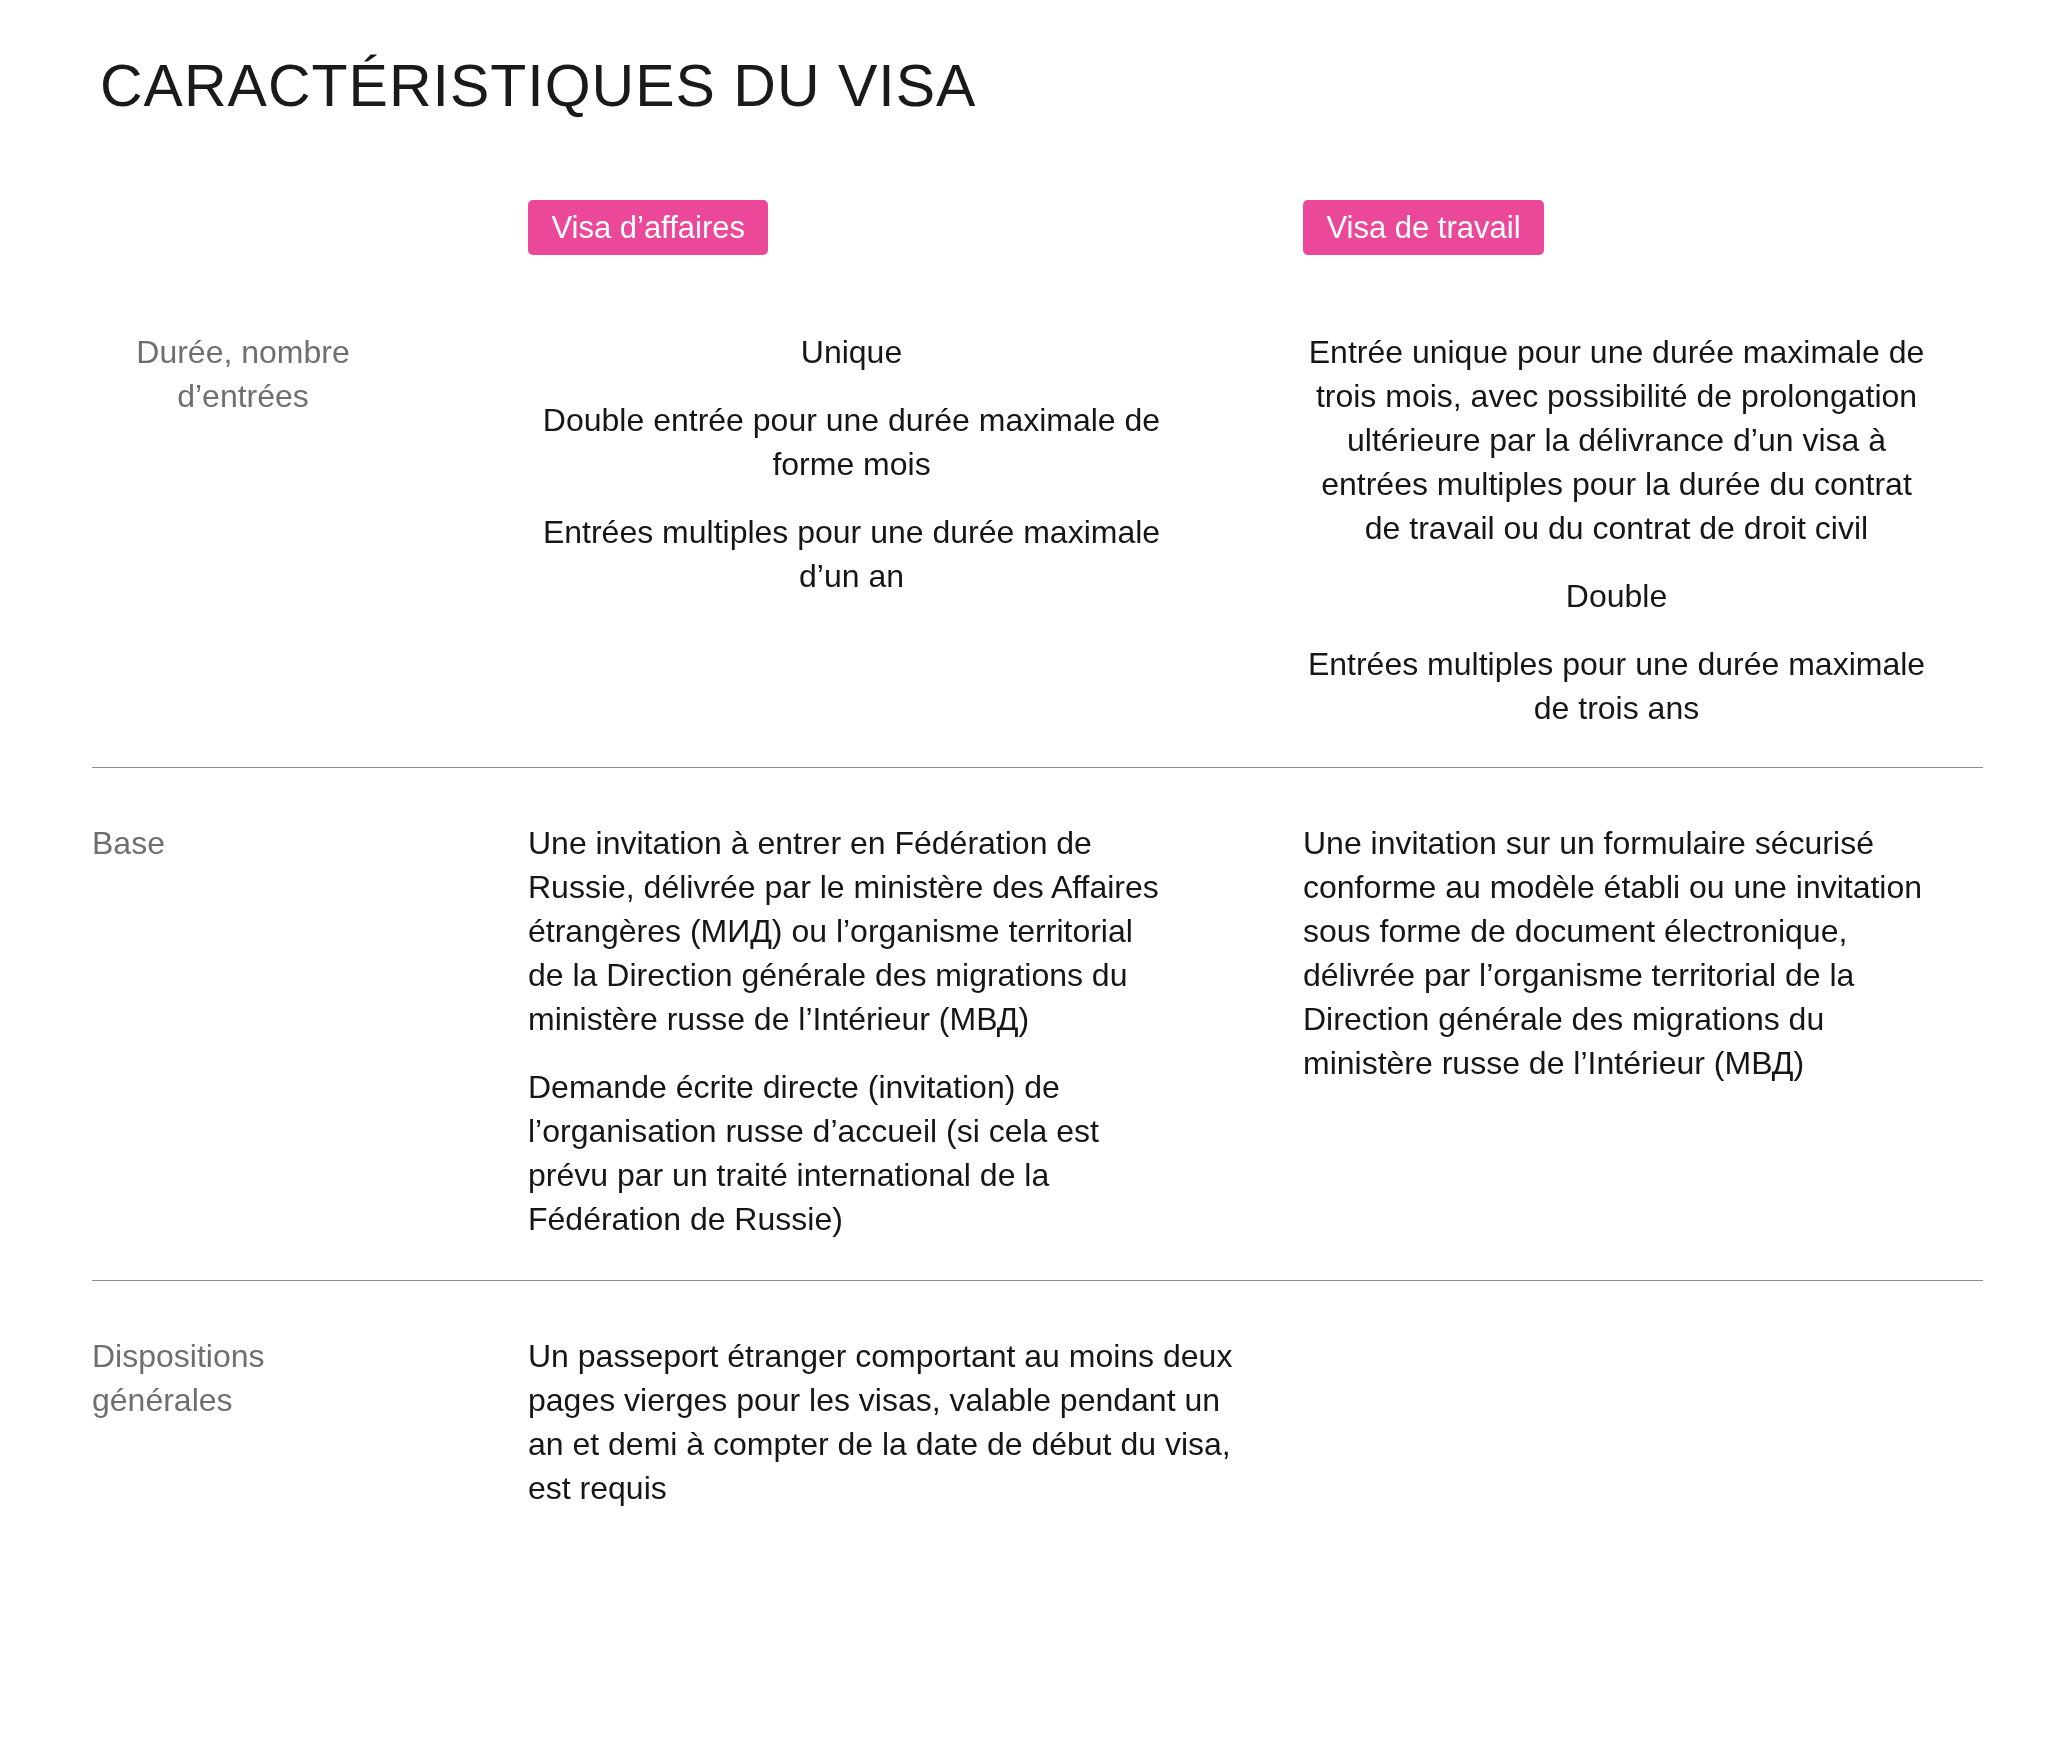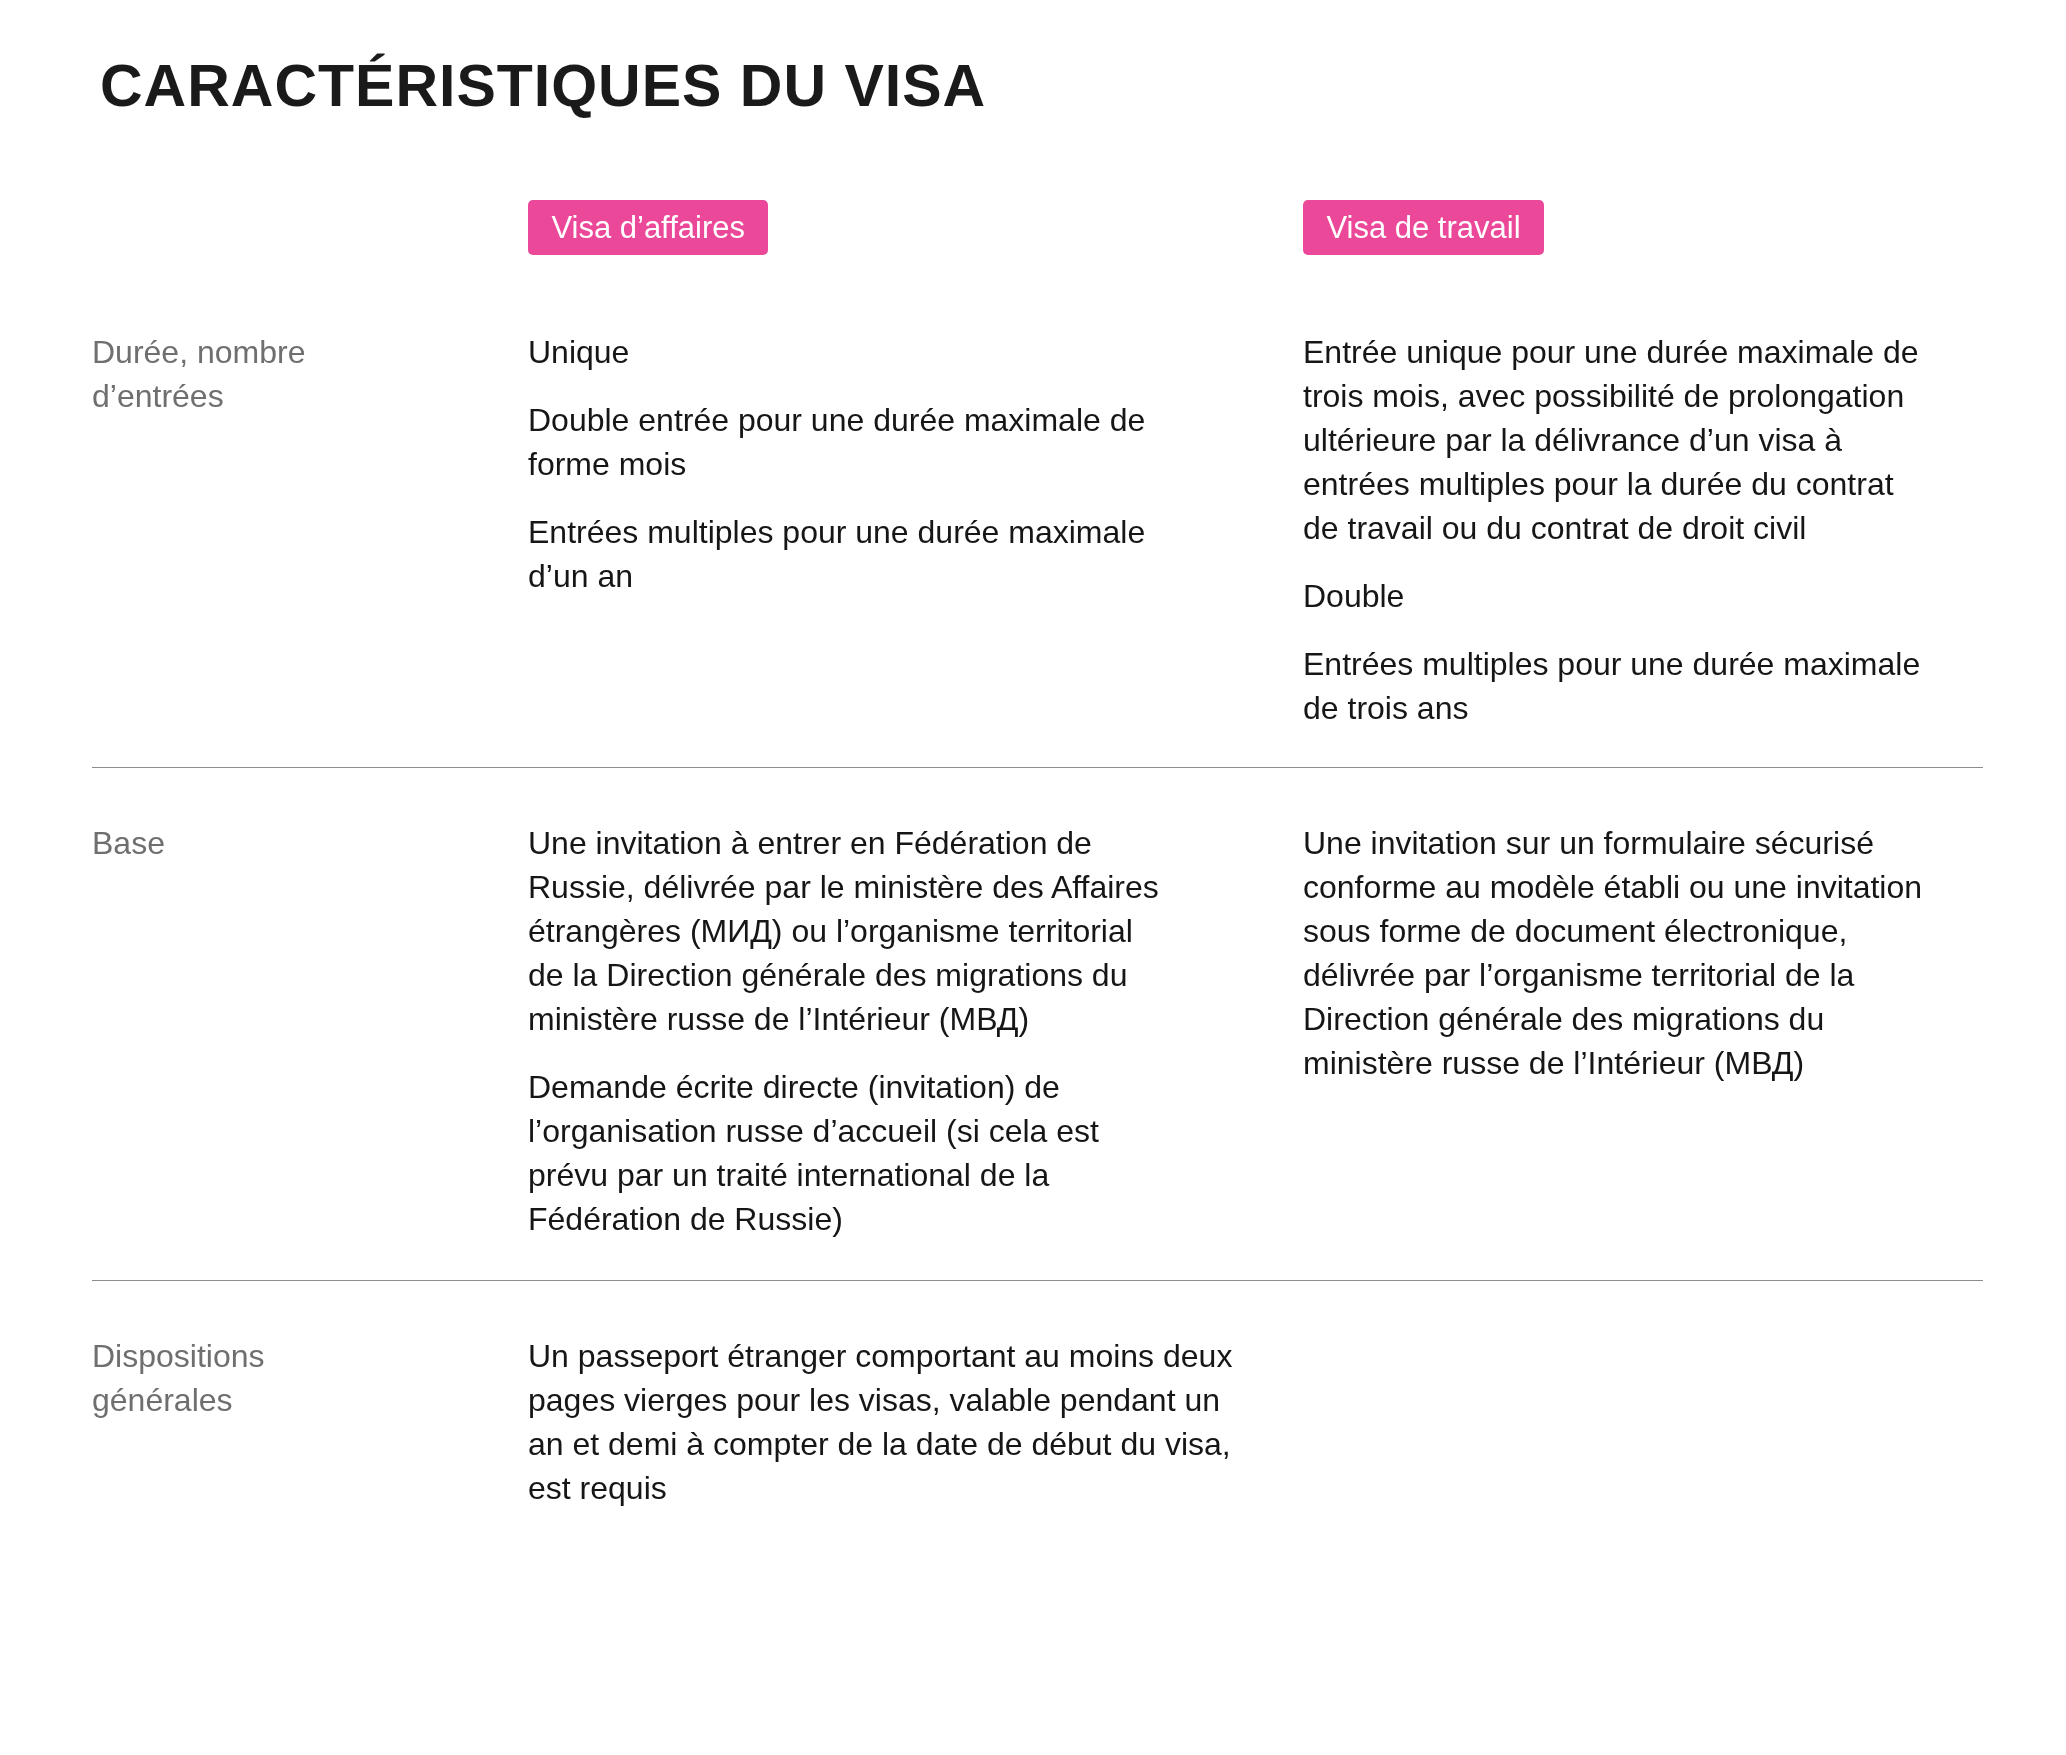--- a/index.html
+++ b/index.html
@@ -14,21 +14,21 @@
     background: #ffffff;
     font-family: "Liberation Sans", sans-serif;
     color: #161616;
     overflow: hidden;
   }
   .page-title {
     margin: 0;
     padding: 57px 0 0 100px;
     font-size: 59px;
     line-height: 1;
-    font-weight: 700;
+    font-weight: 400;
     letter-spacing: 1px;
     color: #1a1a1a;
     white-space: nowrap;
   }
   .grid {
     display: grid;
     grid-template-columns: 436px 775px 680px;
     margin: 0 83px 0 92px;
   }
   .header-row {
@@ -45,20 +45,21 @@
     font-size: 31px;
     font-weight: 400;
     white-space: nowrap;
   }
   .row {
     padding: 53px 0 39px 0;
   }
   .row.first {
     padding-top: 75px;
     padding-bottom: 37px;
+    text-align: center;
   }
   .row.ruled {
     border-top: 1.5px solid #8D8D8D;
   }
   .cell {
     font-size: 32px;
     line-height: 44px;
   }
   .cell.label {
     color: #6F6F6F;

